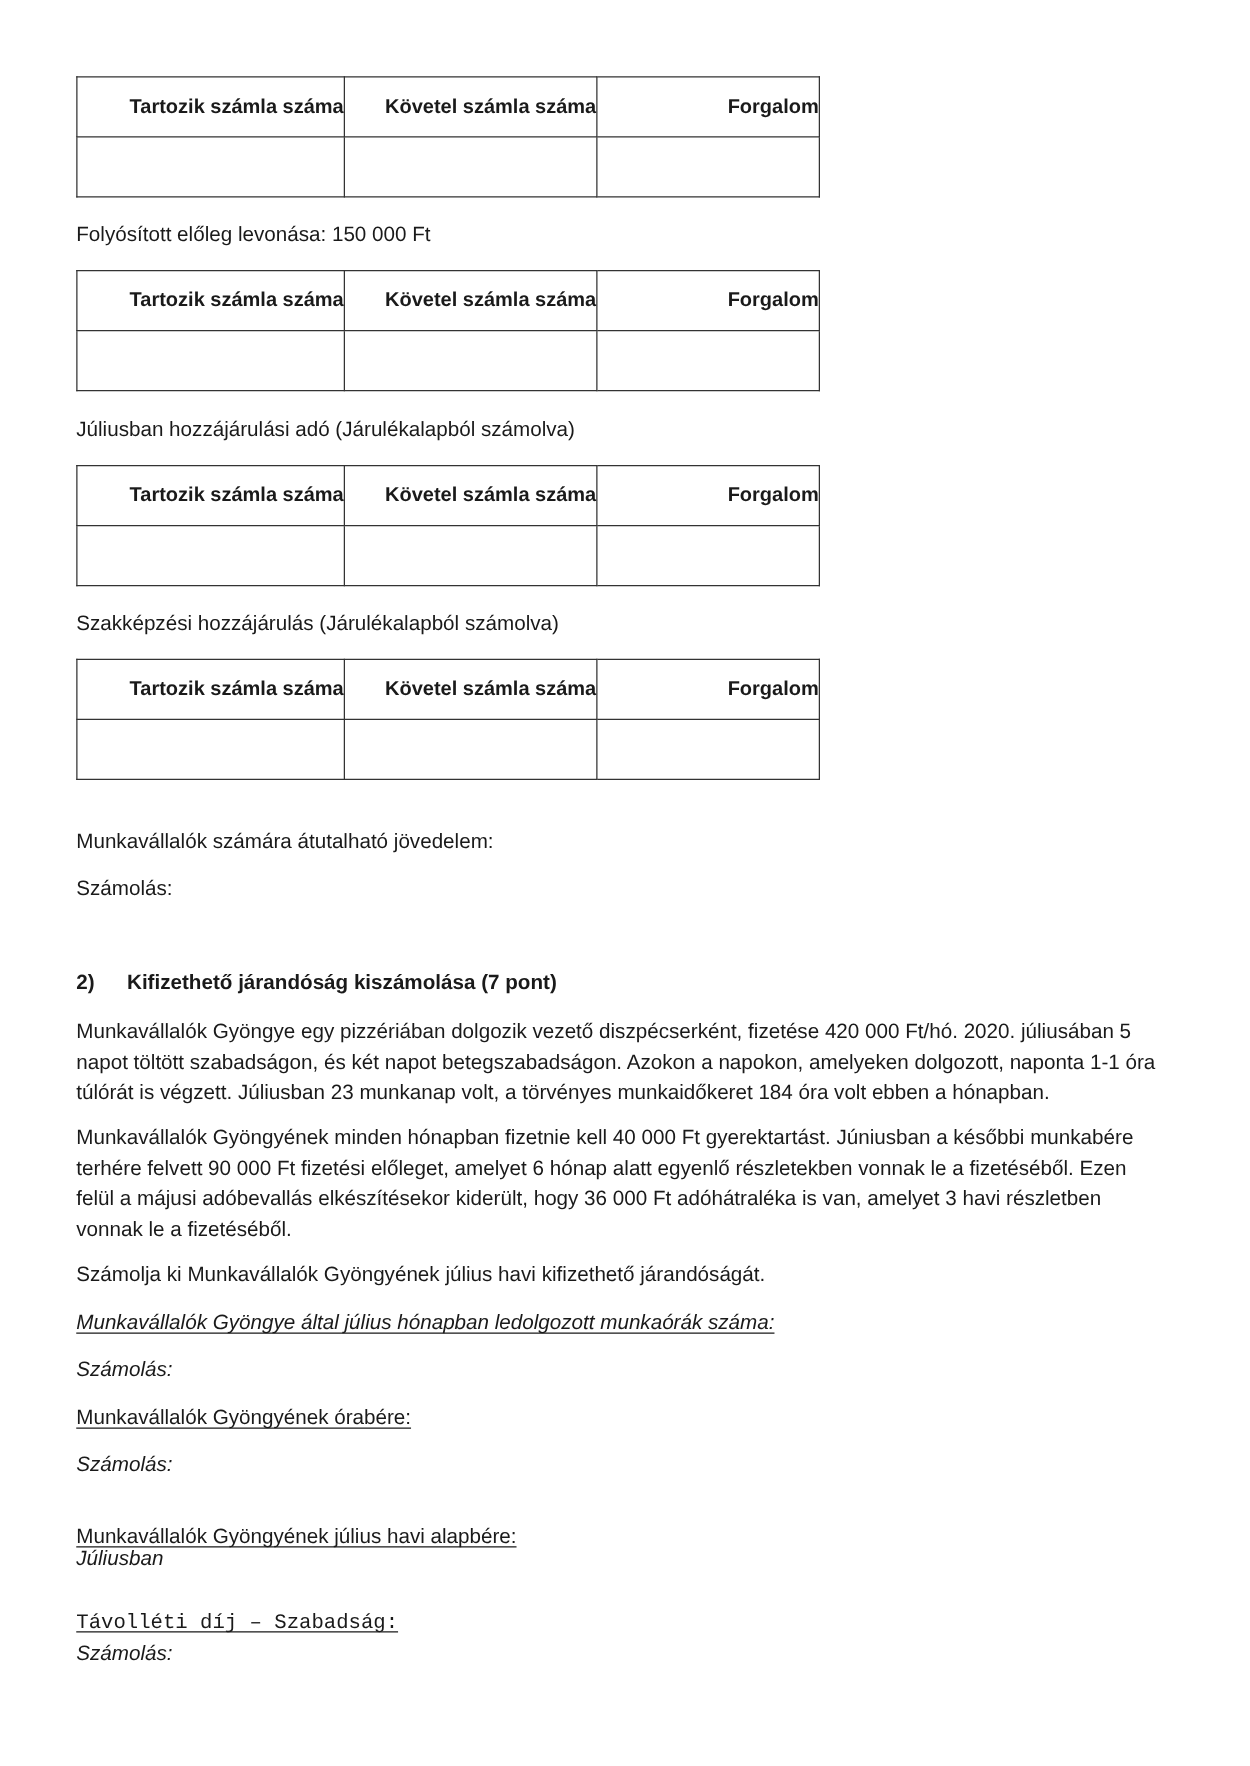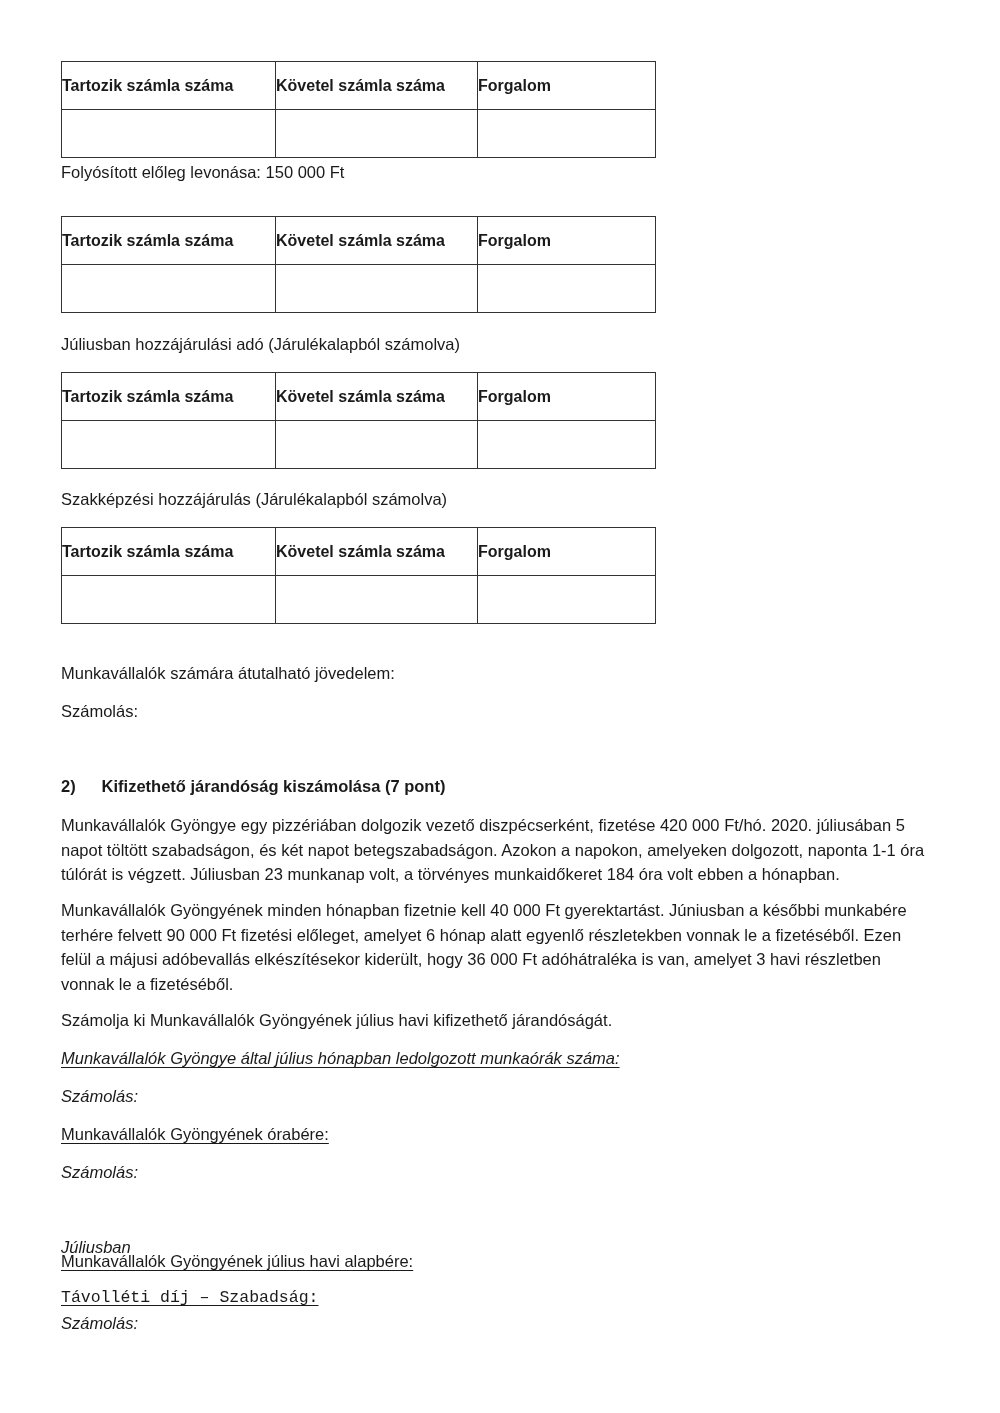--- a/index.html
+++ b/index.html
@@ -10,21 +10,21 @@
   }
   .ledger {
     position: absolute; left: 61px; width: 594px;
     border-collapse: collapse; table-layout: fixed;
   }
   .ledger td, .ledger th {
     border: 1.3px solid #333;
     padding: 0;
   }
   .ledger th {
-    height: 47px; font-weight: bold; font-size: 16px; text-align: left;
+    height: 47px; font-weight: bold; font-size: 16px; text-align: right;
   }
   .ledger td { height: 47px; }
   .ledger col.c1 { width: 214px; }
   .ledger col.c2 { width: 202px; }
   .ledger col.c3 { width: 178px; }
   .line { position: absolute; left: 61px; font-size: 16.5px; white-space: nowrap; }
   .para { position: absolute; left: 61px; width: 870px; font-size: 16.5px; line-height: 24.5px; }
   .under { text-decoration: underline; text-underline-offset: 3px; }
   .ital { font-style: italic; }
   .heading { font-weight: bold; font-size: 16.5px; }
@@ -46,21 +46,21 @@
     <th>Forgalom</th>
   </tr>
   <tr>
     <td></td>
     <td></td>
     <td></td>
   </tr>
 </tbody>
   </table>
 
-<div class="line" style="top:163px;text-align:center;">Folyósított előleg levonása: 150 000 Ft</div>
+<div class="line" style="top:179px;text-align:center;">Folyósított előleg levonása: 150 000 Ft</div>
 
 <table class="ledger" style="top:216px;">
   <colgroup>
       <col class="c1">
       <col class="c2">
       <col class="c3">
     </colgroup>
   <tbody>
       <tr>
     <th>Tartozik számla száma</th>
@@ -131,17 +131,17 @@
 <div class="para" style="top:898px;">Munkavállalók Gyöngyének minden hónapban fizetnie kell 40 000 Ft gyerektartást. Júniusban a későbbi munkabére terhére felvett 90 000 Ft fizetési előleget, amelyet 6 hónap alatt egyenlő részletekben vonnak le a fizetéséből. Ezen felül a májusi adóbevallás elkészítésekor kiderült, hogy 36 000 Ft adóhátraléka is van, amelyet 3 havi részletben vonnak le a fizetéséből.</div>
 
 <div class="line" style="top:1011px;">Számolja ki Munkavállalók Gyöngyének július havi kifizethető járandóságát.</div>
 
 <div class="line under" style="top:1049px;font-style:italic;">Munkavállalók Gyöngye által július hónapban ledolgozott munkaórák száma:</div>
 <div class="line ital" style="top:1087px;">Számolás:</div>
 
 <div class="line under" style="top:1125px;">Munkavállalók Gyöngyének órabére:</div>
 <div class="line ital" style="top:1163px;">Számolás:</div>
 
-<div class="line under" style="top:1252px;">Munkavállalók Gyöngyének július havi alapbére:</div>
+<div class="line under" style="top:1220px;">Munkavállalók Gyöngyének július havi alapbére:</div>
 <div class="line ital" style="top:1238px;">Júliusban</div>
 
 <div class="line under" style="top:1288px;font-family:Liberation Mono, monospace;">Távolléti díj – Szabadság:</div>
 <div class="line ital" style="top:1314px;">Számolás:</div>
 
 </body></html>

